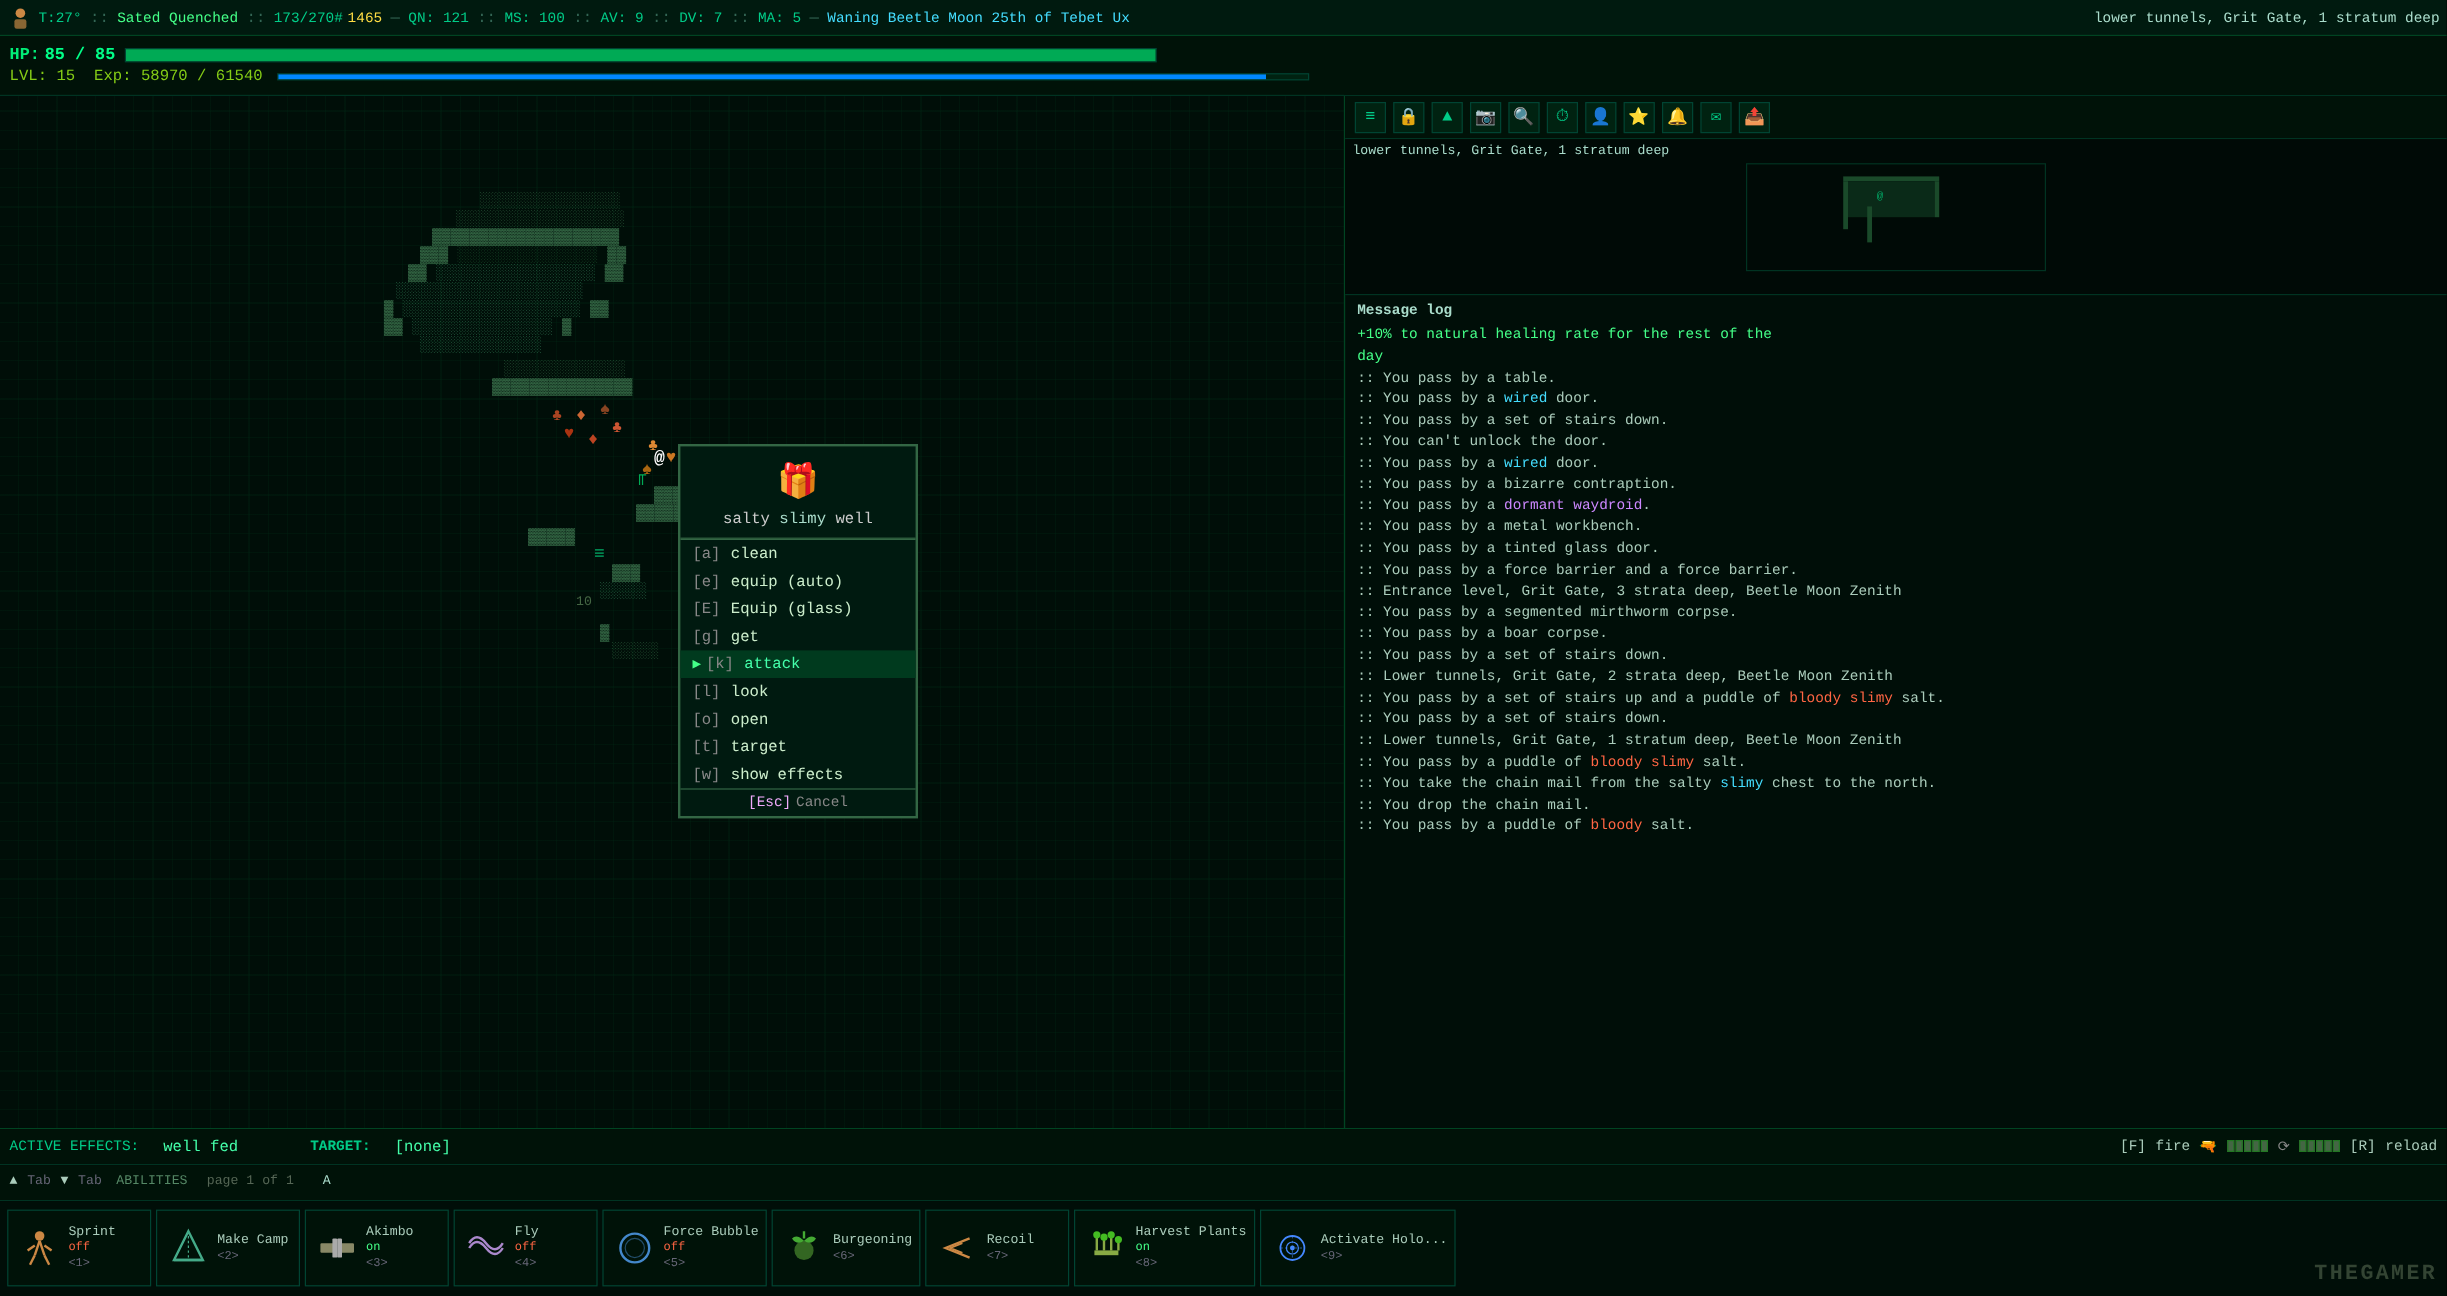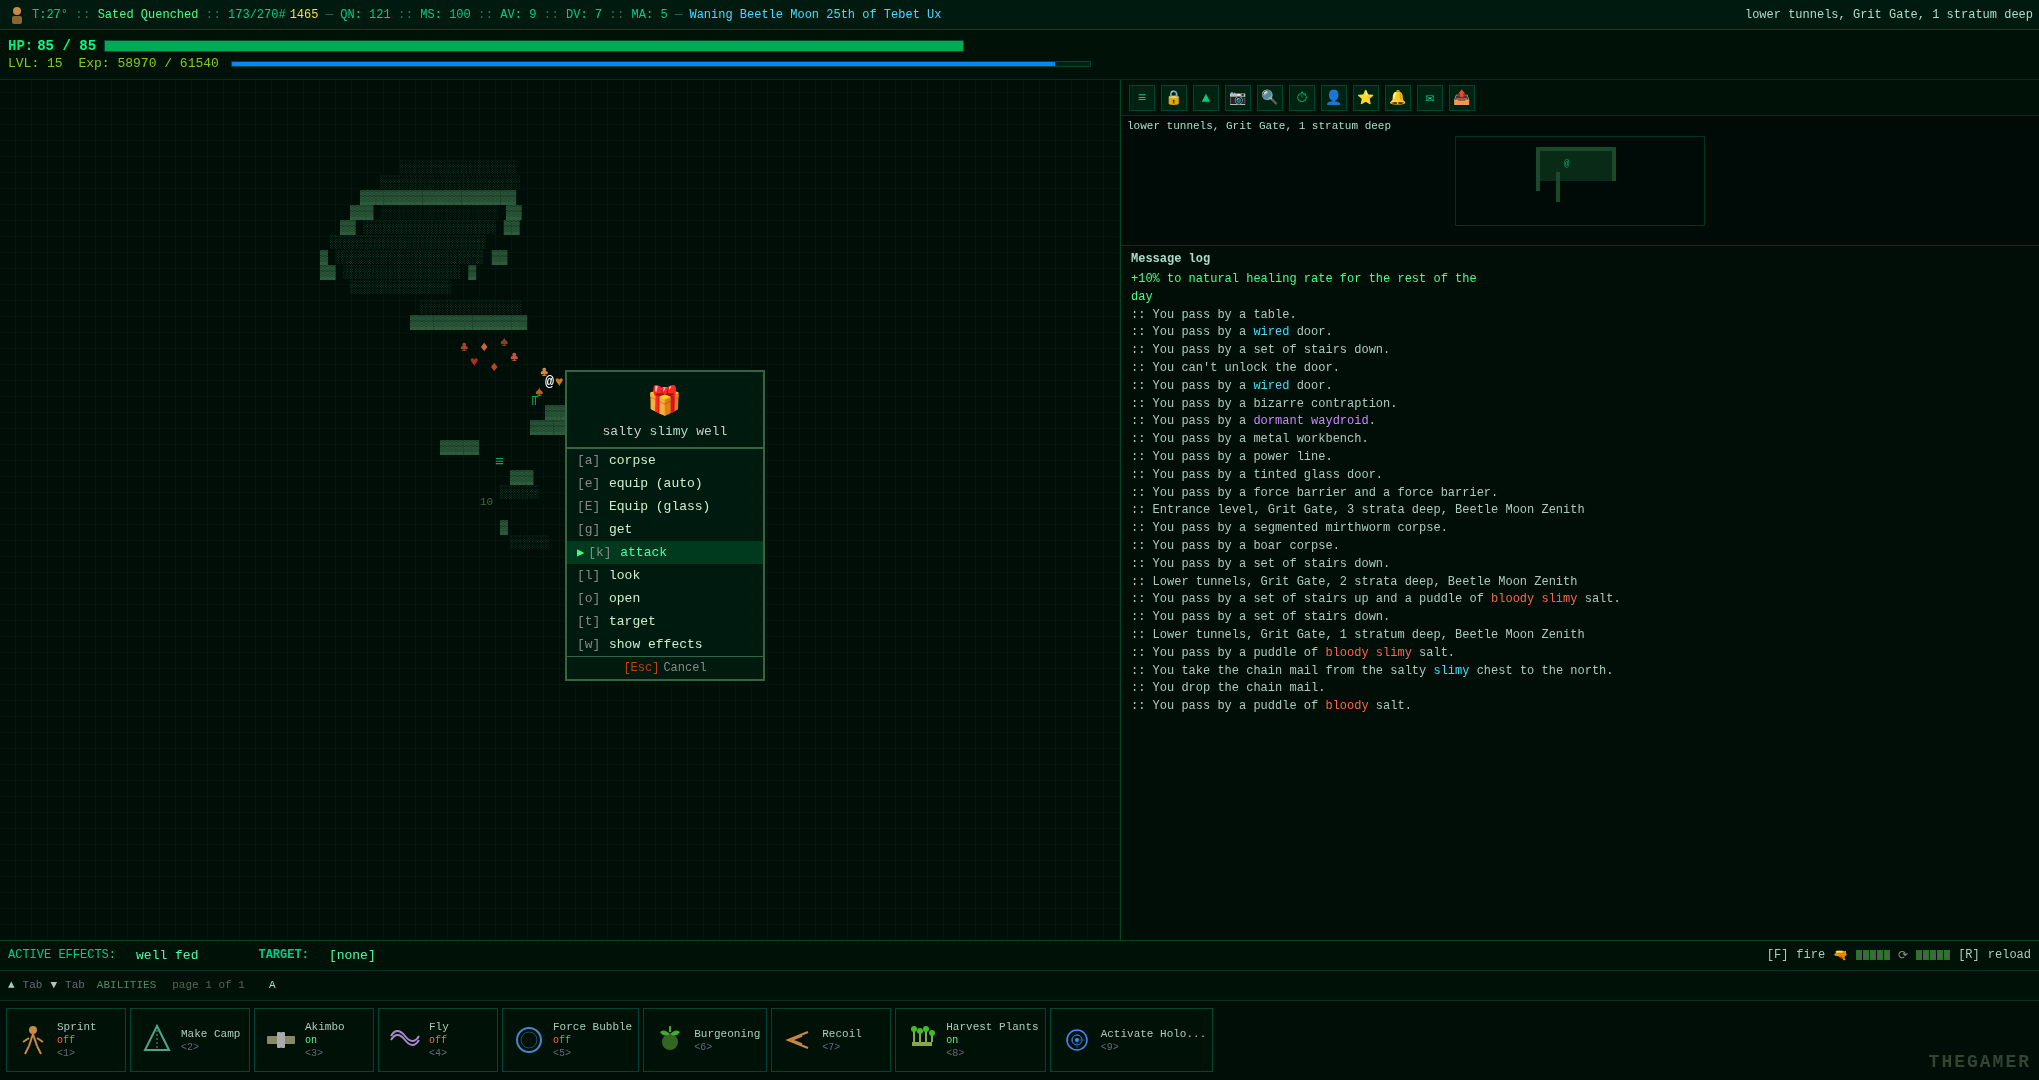--- a/index.html
+++ b/index.html
@@ -190,21 +190,21 @@
     }
 
     #context-menu-footer {
       border-top: 1px solid #336644;
       display: flex;
       align-items: center;
       justify-content: center;
       padding: 4px;
     }
     .cancel-label { color: #888888; font-size: 12px; }
-    .cancel-key { color: #c2410c; font-size: 12px; }
+    .cancel-key { color: #f0abfc; font-size: 12px; }
 
     
     #right-panel {
       width: 919px;
       height: 100%;
       background: #000e08;
       border-left: 1px solid #004422;
       display: flex;
       flex-direction: column;
     }
@@ -505,21 +505,21 @@
           <span class="item-name-special"> </span>
           <span class="item-name-highlight">slimy</span>
           <span> </span>
           <span>well</span>
         </div>
       </div>
       <div id="context-menu-divider"></div>
       <div id="menu-items">
         <div class="menu-item">
           <span class="menu-key">[a]</span>
-          <span class="menu-label">corpse</span>
+          <span class="menu-label">clean</span>
         </div>
         <div class="menu-item">
           <span class="menu-key">[e]</span>
           <span class="menu-label">equip (auto)</span>
         </div>
         <div class="menu-item">
           <span class="menu-key">[E]</span>
           <span class="menu-label">Equip (glass)</span>
         </div>
         <div class="menu-item">
@@ -595,21 +595,20 @@
         <span style="color:#44ff88;">day</span>
       </div>
       <div class="msg-line">:: You pass by a table.</div>
       <div class="msg-line">:: You pass by a <span class="msg-highlight-cyan">wired</span> door.</div>
       <div class="msg-line">:: You pass by a set of stairs down.</div>
       <div class="msg-line">:: You can't unlock the door.</div>
       <div class="msg-line">:: You pass by a <span class="msg-highlight-cyan">wired</span> door.</div>
       <div class="msg-line">:: You pass by a bizarre contraption.</div>
       <div class="msg-line">:: You pass by a <span class="msg-highlight-purple">dormant waydroid</span>.</div>
       <div class="msg-line">:: You pass by a metal workbench.</div>
-      <div class="msg-line">:: You pass by a power line.</div>
       <div class="msg-line">:: You pass by a tinted glass door.</div>
       <div class="msg-line">:: You pass by a force barrier and a force barrier.</div>
       <div class="msg-line">:: Entrance level, Grit Gate, 3 strata deep, Beetle Moon Zenith</div>
       <div class="msg-line">:: You pass by a segmented mirthworm corpse.</div>
       <div class="msg-line">:: You pass by a boar corpse.</div>
       <div class="msg-line">:: You pass by a set of stairs down.</div>
       <div class="msg-line">:: Lower tunnels, Grit Gate, 2 strata deep, Beetle Moon Zenith</div>
       <div class="msg-line">:: You pass by a set of stairs up and a puddle of <span class="msg-highlight-red">bloody slimy</span> salt.</div>
       <div class="msg-line">:: You pass by a set of stairs down.</div>
       <div class="msg-line">:: Lower tunnels, Grit Gate, 1 stratum deep, Beetle Moon Zenith</div>

